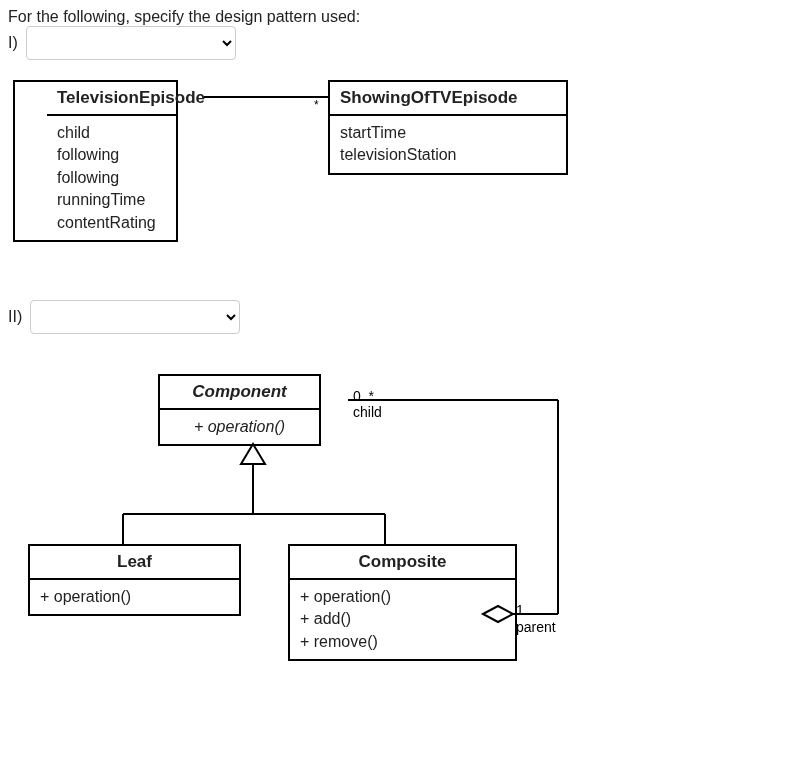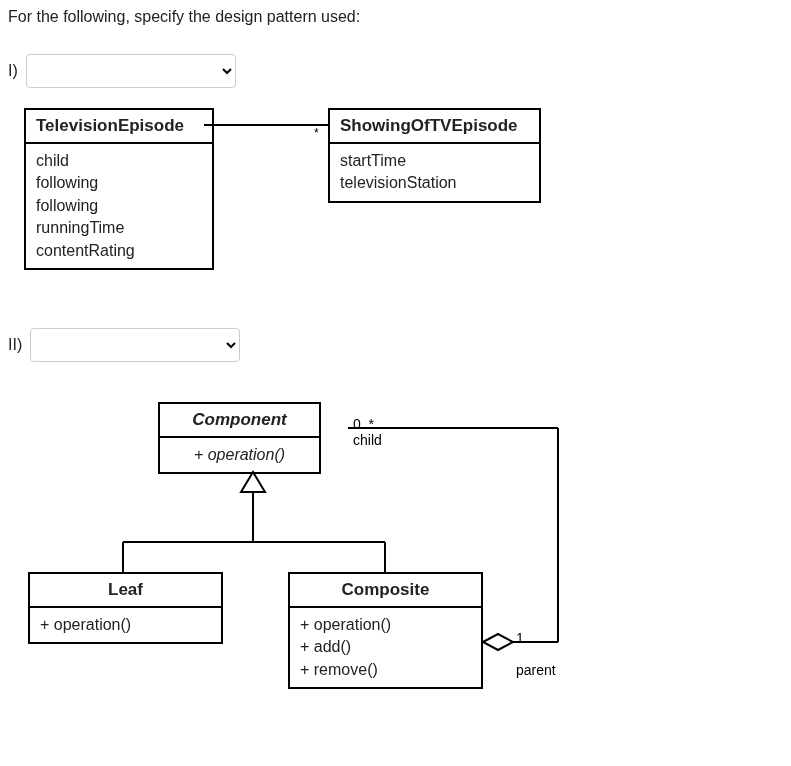--- a/index.html
+++ b/index.html
@@ -6,21 +6,20 @@
   body {
     font-family: Arial, Helvetica, sans-serif;
     margin: 0;
     padding: 8px;
     background: #fff;
     color: #222;
     width: 791px;
   }
   .question-text {
     font-size: 16px;
-    margin-bottom: 28px;
   }
   .part-row {
     display: flex;
     align-items: center;
     gap: 8px;
     margin-bottom: 20px;
   }
   .part-label {
     font-size: 16px;
   }
@@ -74,32 +73,32 @@
 <body>
 
 <div class="question-text">For the following, specify the design pattern used:</div>
 
 <div class="part-row">
   <span class="part-label">I)</span>
   <select class="answer"></select>
 </div>
 
 <div class="diagram-area" style="height:210px;">
-  <div class="uml-box" style="left:16px; top:0; width:190px;">
+  <div class="uml-box" style="left:5px; top:0; width:165px;padding-left:32px;">
     <div class="uml-title">TelevisionEpisode</div>
     <div class="uml-body">
       <div>child</div>
       <div>following</div>
       <div>following</div>
       <div>runningTime</div>
       <div>contentRating</div>
     </div>
   </div>
 
-  <div class="uml-box" style="left:320px; top:0; width:213px;">
+  <div class="uml-box" style="left:320px; top:0; width:240px;">
     <div class="uml-title">ShowingOfTVEpisode</div>
     <div class="uml-body">
       <div>startTime</div>
       <div>televisionStation</div>
     </div>
   </div>
 
   <div class="line hline" style="left:196px; top:16px; width:124px;"></div>
   <div class="small-label" style="left:306px; top:18px; font-size:12px;">*</div>
 </div>
@@ -111,41 +110,41 @@
 
 <div class="diagram-area" style="height:370px; margin-top:40px;">
 
   <div class="uml-box" style="left:150px; top:0; width:163px;">
     <div class="uml-title italic">Component</div>
     <div class="uml-body italic">
       <div>+   operation()</div>
     </div>
   </div>
 
-  <div class="uml-box" style="left:20px; top:170px; width:195px;">
+  <div class="uml-box" style="left:20px; top:170px; width:213px;">
     <div class="uml-title center">Leaf</div>
     <div class="uml-body">
       <div>+   operation()</div>
     </div>
   </div>
 
-  <div class="uml-box" style="left:280px; top:170px; width:195px;">
+  <div class="uml-box" style="left:280px; top:170px; width:229px;">
     <div class="uml-title center">Composite</div>
     <div class="uml-body">
       <div>+   operation()</div>
       <div>+   add()</div>
       <div>+   remove()</div>
     </div>
   </div>
 
   <div class="small-label" style="left:345px; top:14px;">0..*</div>
   <div class="small-label child" style="left:345px; top:30px;">child</div>
 
   <div class="small-label" style="left:508px; top:228px;">1</div>
-  <div class="small-label" style="left:508px; top:245px;margin-top:15px;">parent</div>
+  <div class="small-label" style="left:508px; top:245px;">parent</div>
 
   <svg class="overlay" width="775" height="370">
 
     <polygon points="245,70 233,90 257,90" fill="#fff" stroke="#000" stroke-width="2"></polygon>
 
     <line x1="245" y1="90" x2="245" y2="140" stroke="#000" stroke-width="2"></line>
 
     <line x1="115" y1="140" x2="377" y2="140" stroke="#000" stroke-width="2"></line>
 
     <line x1="115" y1="140" x2="115" y2="170" stroke="#000" stroke-width="2"></line>

